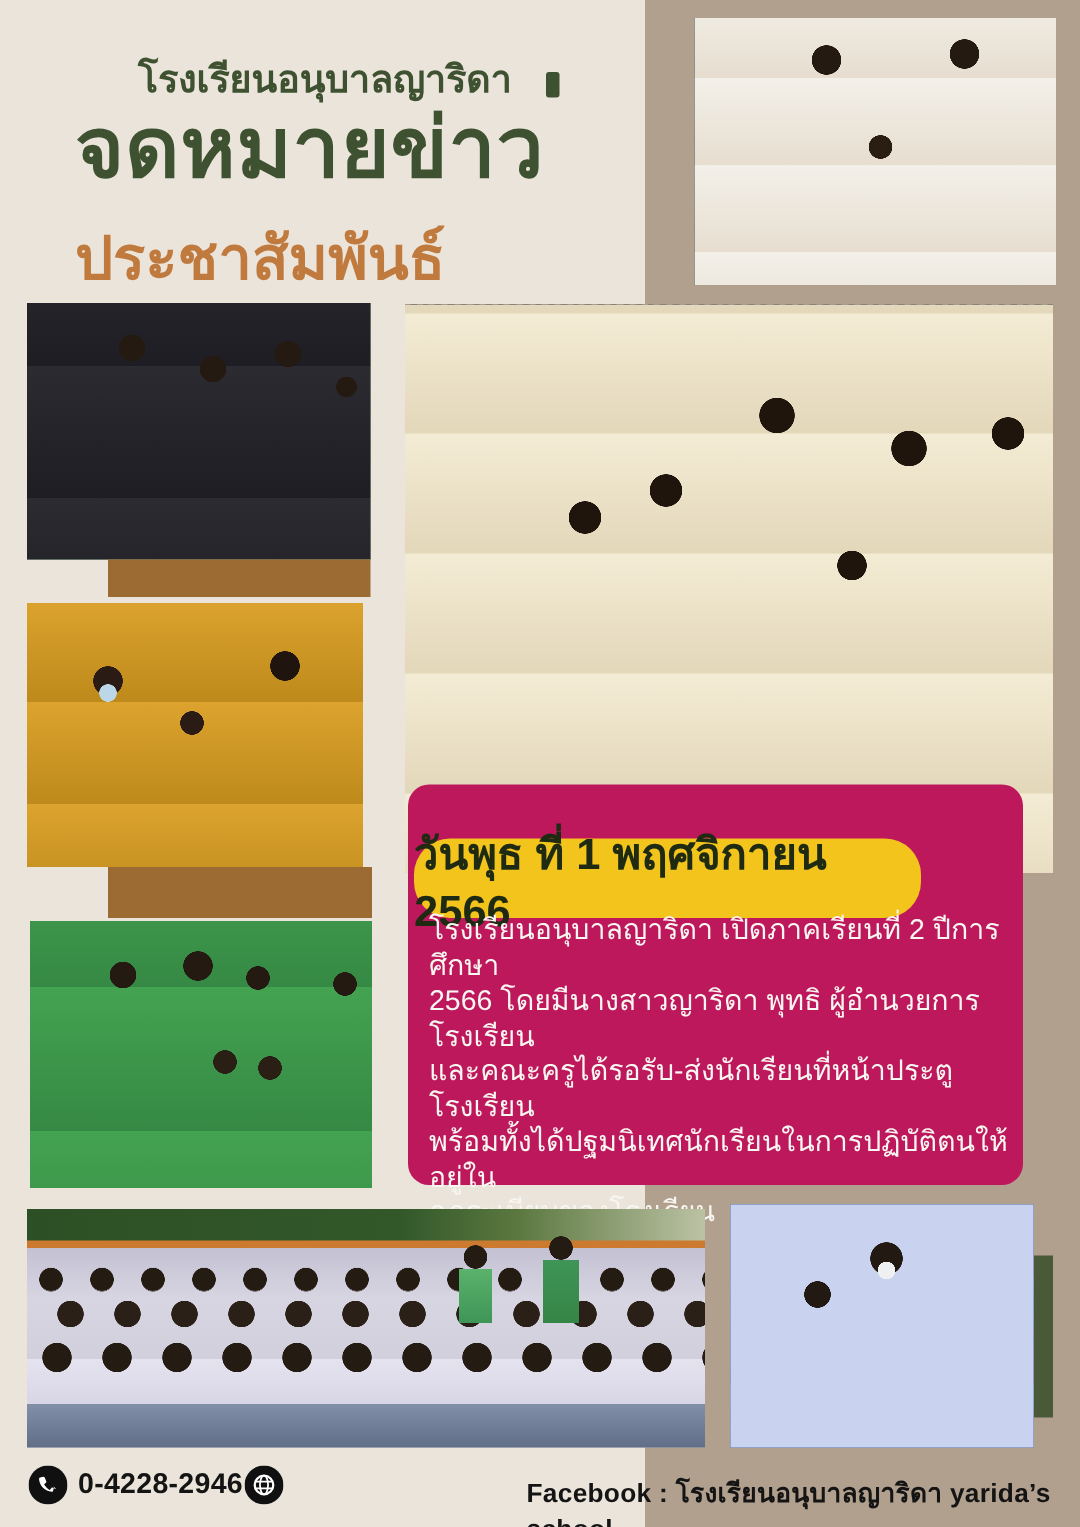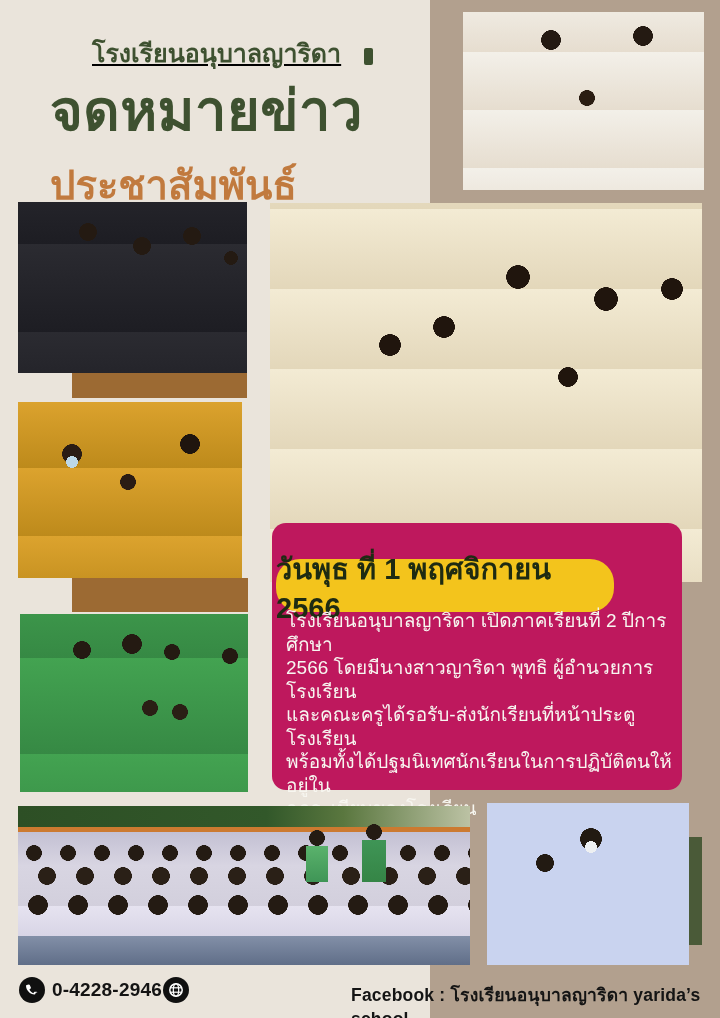--- a/index.html
+++ b/index.html
@@ -5,24 +5,24 @@
   html,body{margin:0;padding:0;background:#6b6b6b;}
   .page{
     position:relative;width:720px;height:1018px;margin:0 auto;
     background:#eae4db;overflow:hidden;
     font-family:"Liberation Sans","DejaVu Sans",sans-serif;
   }
   
   .right-panel{position:absolute;left:430px;top:0;width:290px;height:1018px;background:#b2a08e;}
   
   .hdr{position:absolute;left:50px;top:38px;width:380px;}
-  .hdr-school-row{display:flex;align-items:flex-end;gap:23px;padding-left:42px;text-decoration:underline;}
+  .hdr-school-row{display:flex;align-items:flex-end;gap:23px;padding-left:42px;}
   .hdr-school{font-size:25px;font-weight:600;color:#3e5130;line-height:1.2;}
   .hdr-mark{width:9px;height:17px;background:#3e5130;border-radius:2px;margin-bottom:3px;}
-  .hdr-title{font-size:56px;font-weight:800;color:#3e5130;line-height:1.02;letter-spacing:.5px;margin-top:14px;}
+  .hdr-title{font-size:56px;font-weight:800;color:#3e5130;line-height:1.02;letter-spacing:.5px;margin-top:2px;}
   .hdr-sub{font-size:40px;font-weight:800;color:#c17a3e;line-height:1.1;margin-top:24px;}
   
   .band{position:absolute;background:#9c6a33;}
   .band1{left:72px;top:373px;width:175px;height:25px;}
   .band2{left:72px;top:578px;width:176px;height:34px;}
   .green-shadow{position:absolute;left:640px;top:837px;width:62px;height:108px;background:#4a5a38;}
   
   .photo{position:absolute;background-repeat:no-repeat;}
   #photo-top-right{left:463px;top:12px;width:241px;height:178px;background:
     radial-gradient(circle 10px at 88px 28px,#241a12 97%,#0000),

